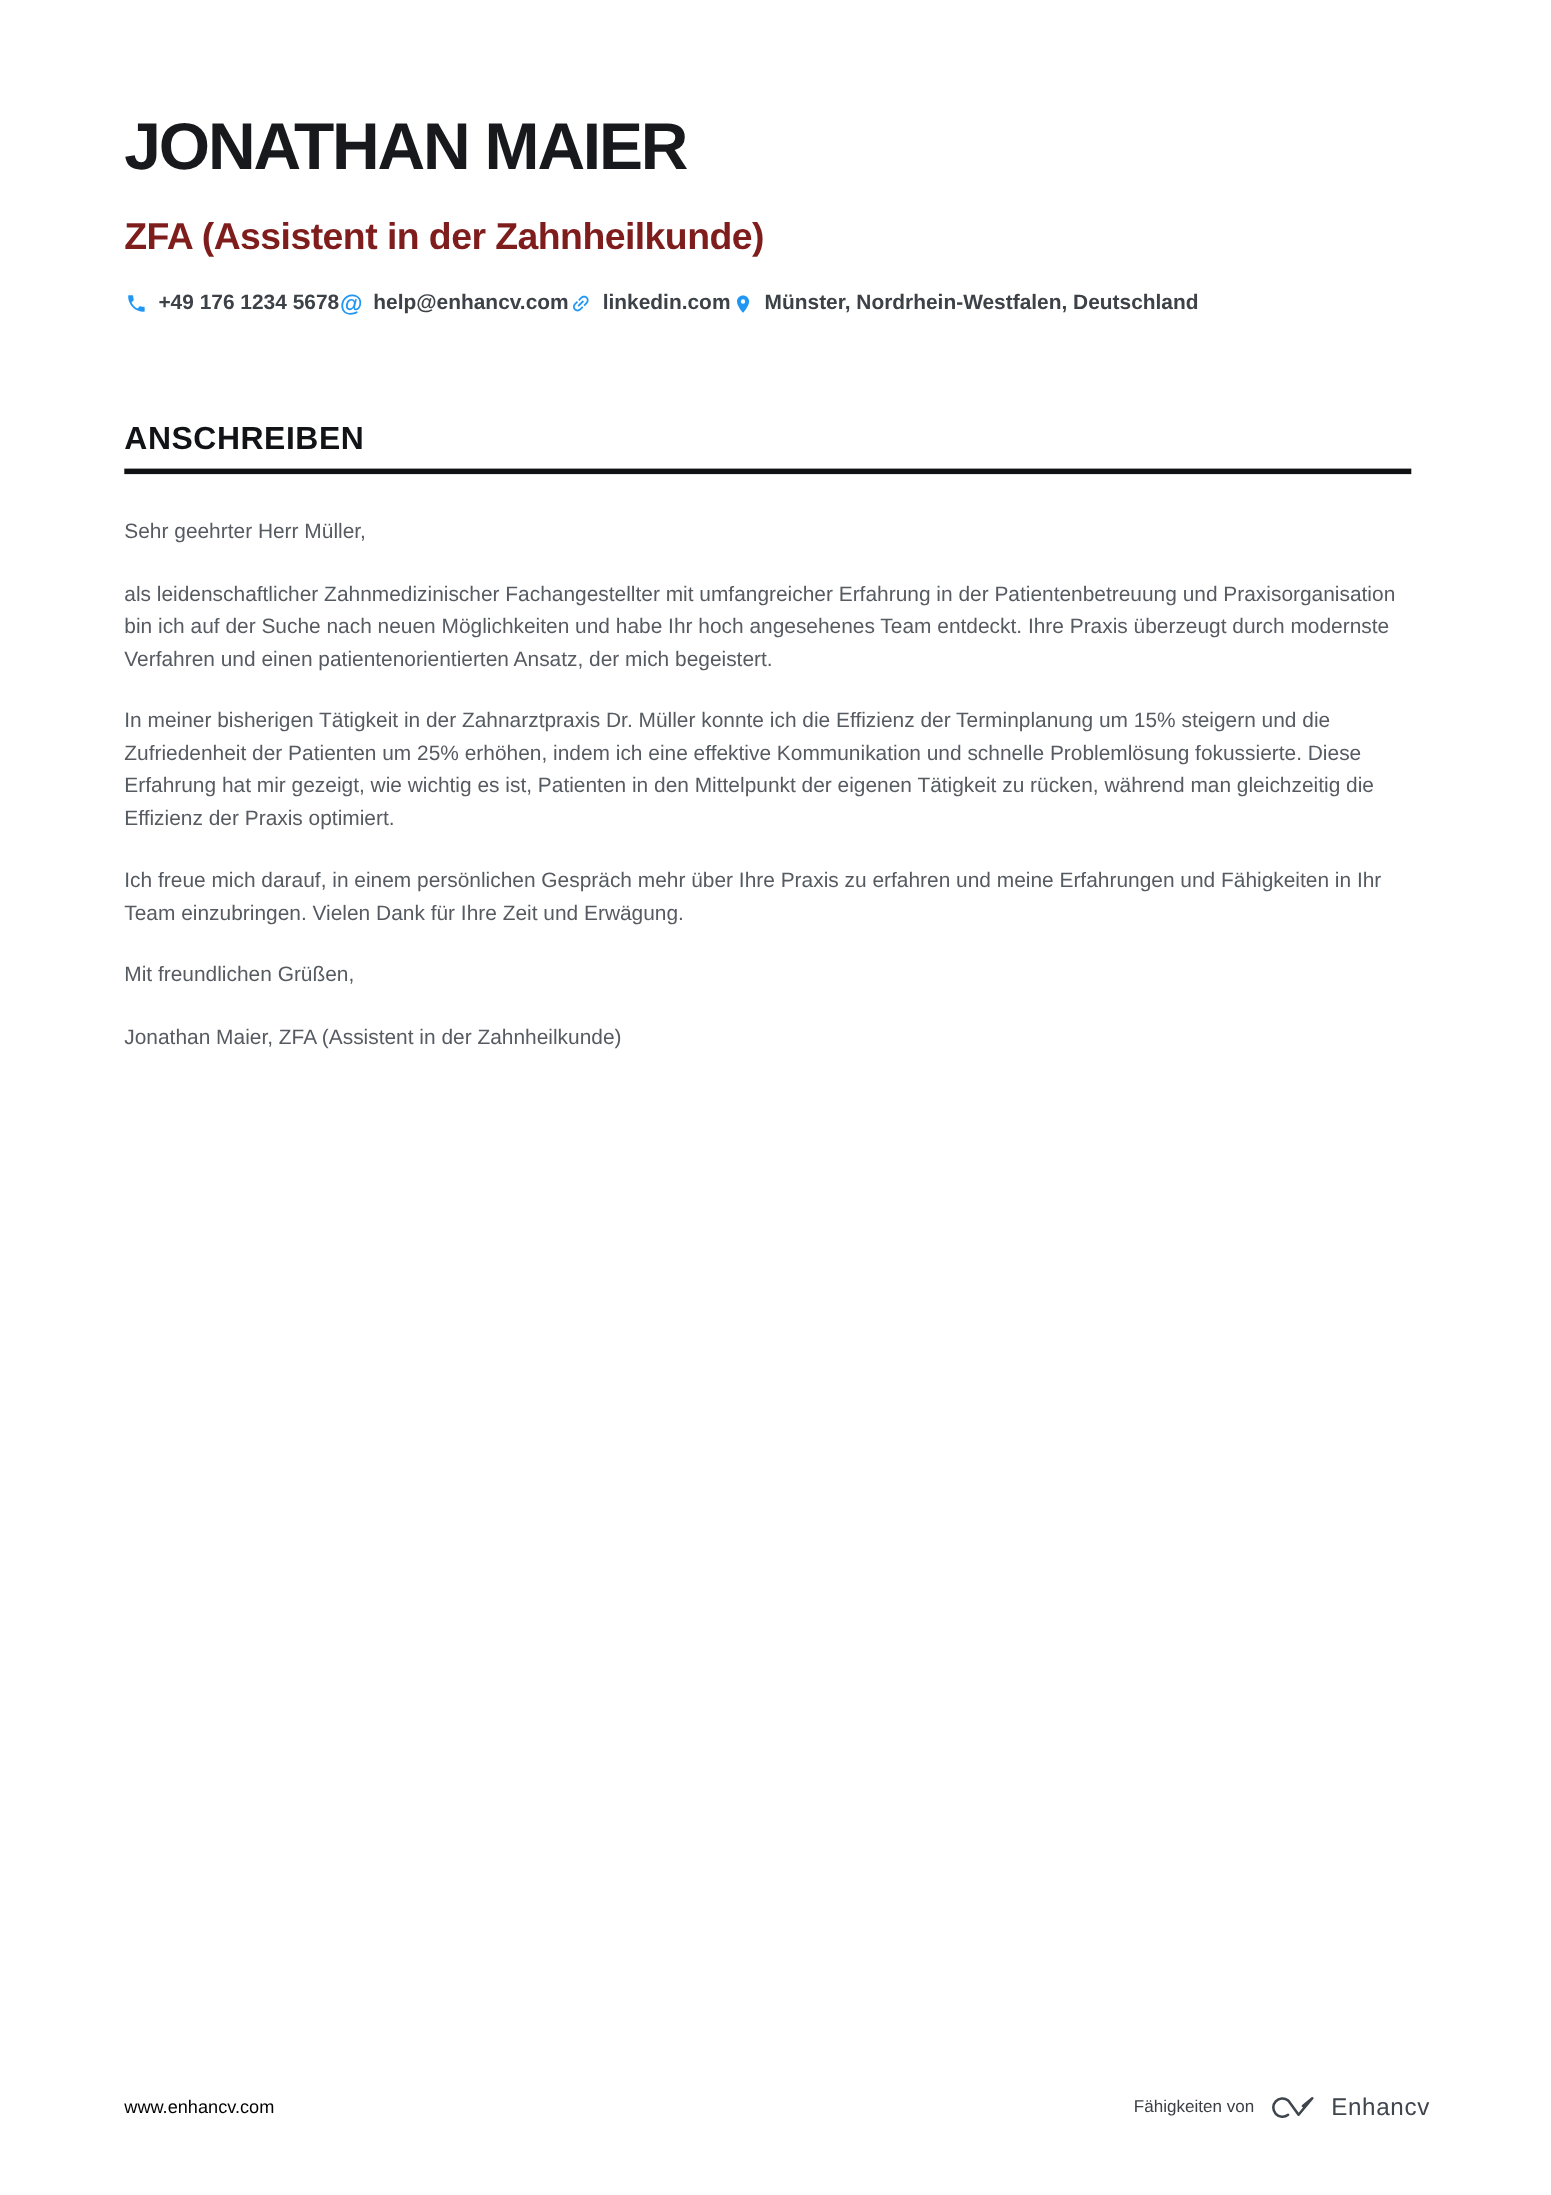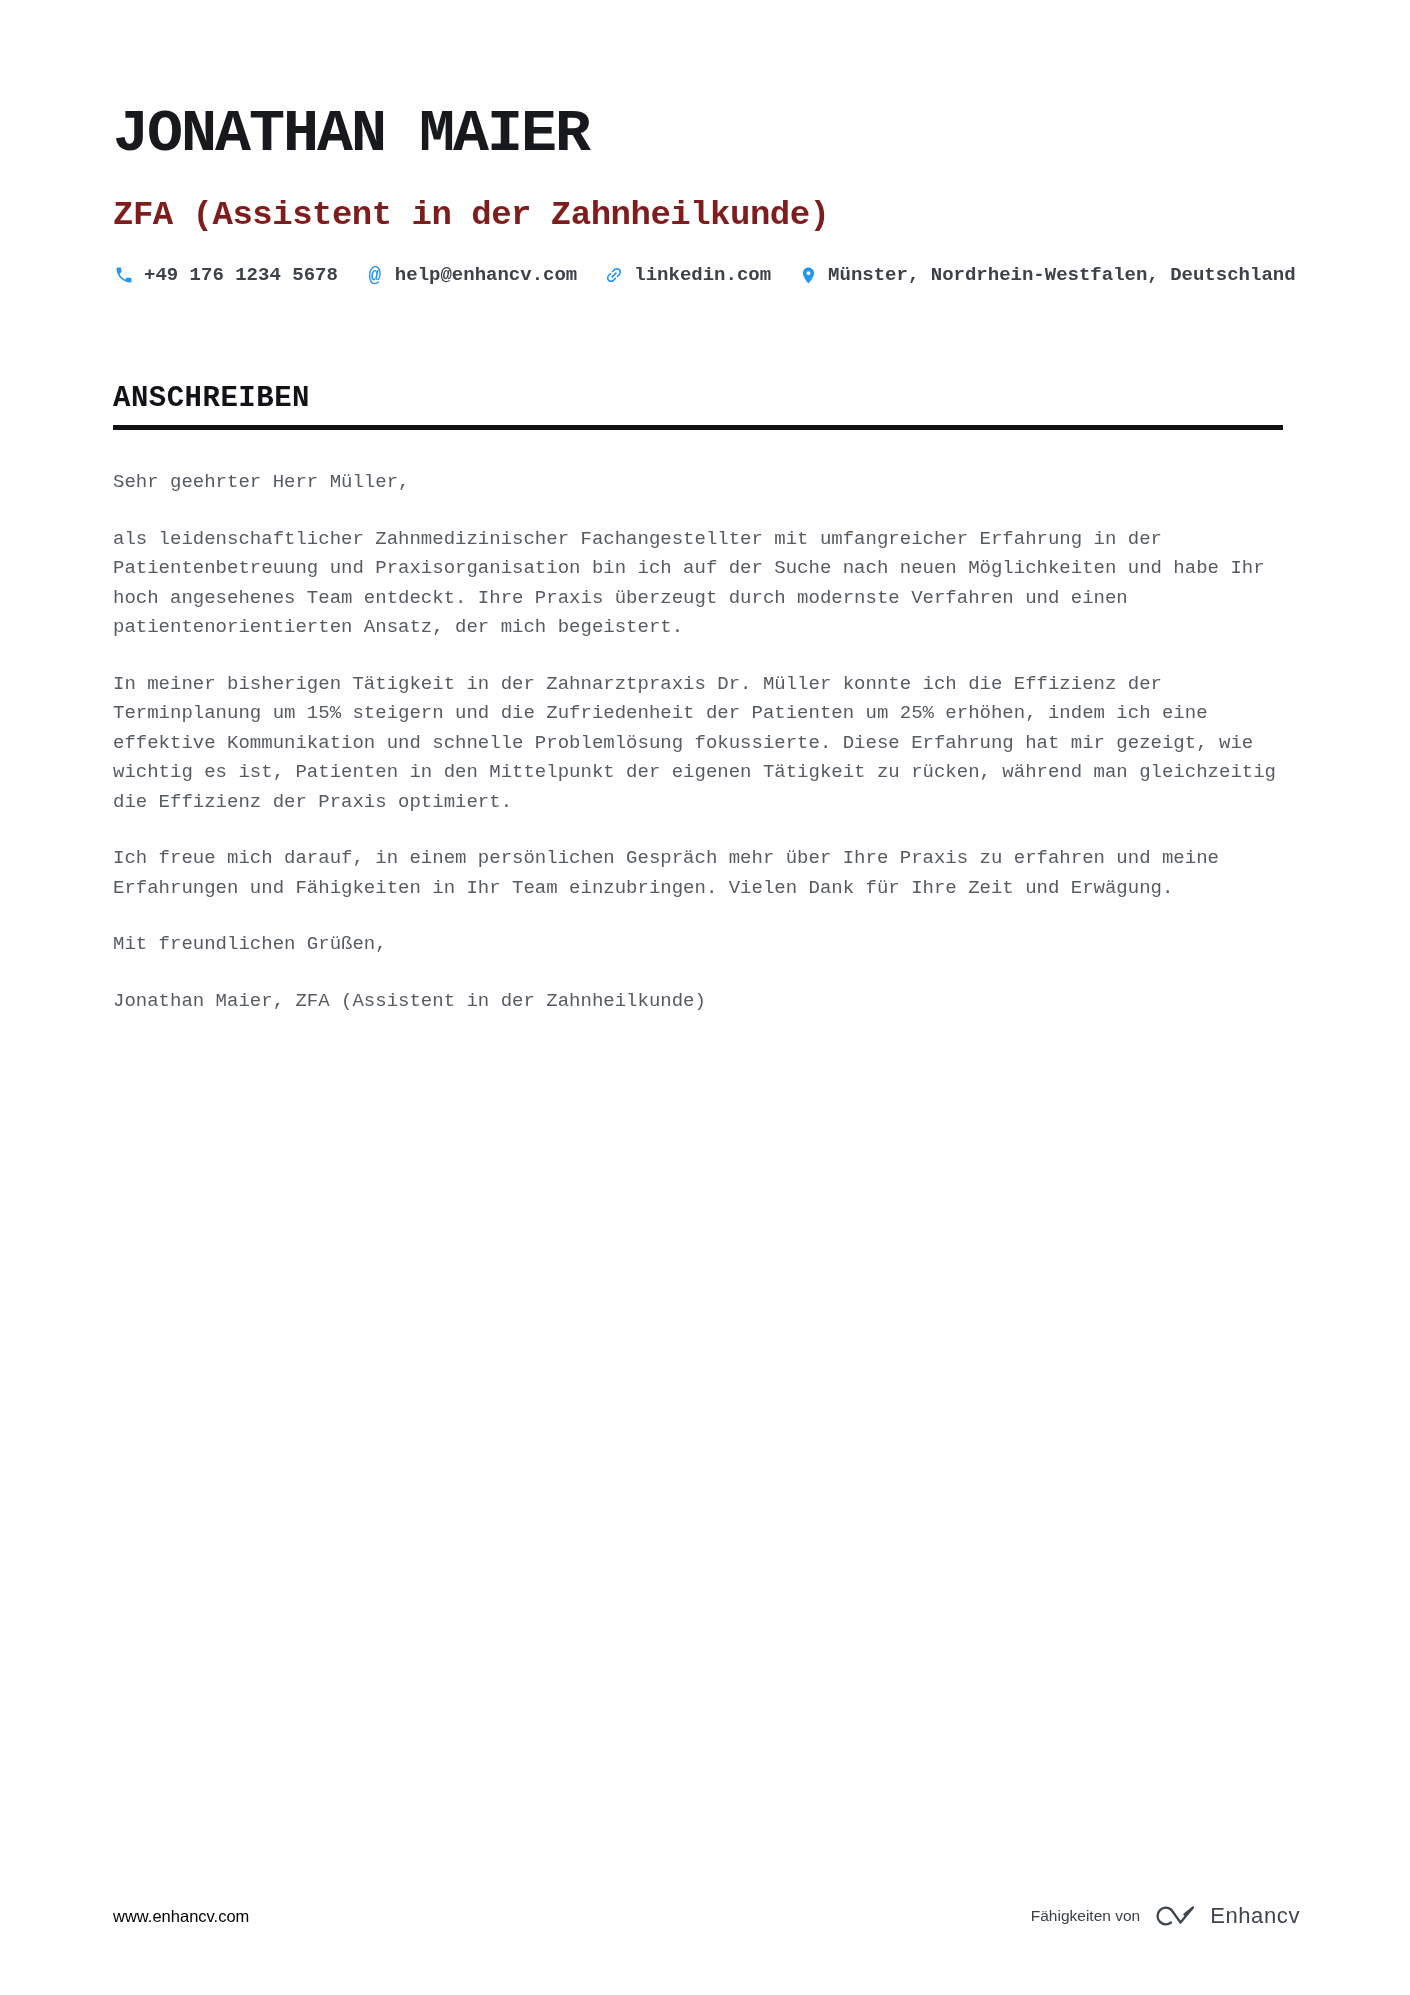--- a/index.html
+++ b/index.html
@@ -10,21 +10,20 @@
     position: relative;
     width: 1410px;
     height: 1995px;
     margin: 0 auto;
     background: #ffffff;
     overflow: hidden;
   }
 
   .content {
     padding: 104px 127px 0 113px;
-    font-family: Liberation Mono, monospace;
   }
 
   
   .name {
     font-size: 60px;
     font-weight: 700;
     letter-spacing: -2px;
     color: #17191c;
     line-height: 1.0;
   }
@@ -32,21 +31,20 @@
     margin-top: 32px;
     font-size: 34px;
     font-weight: 700;
     letter-spacing: -0.5px;
     color: #7f1d1d;
   }
   .contact-row {
     display: flex;
     align-items: flex-end;
     flex-wrap: nowrap;
-    gap: 26px;
     margin-top: 30px;
   }
   .contact-row.second { margin-top: 14px; }
   .contact-item {
     display: flex;
     align-items: center;
     gap: 9px;
     font-size: 19px;
     font-weight: 700;
     color: #3d4248;

